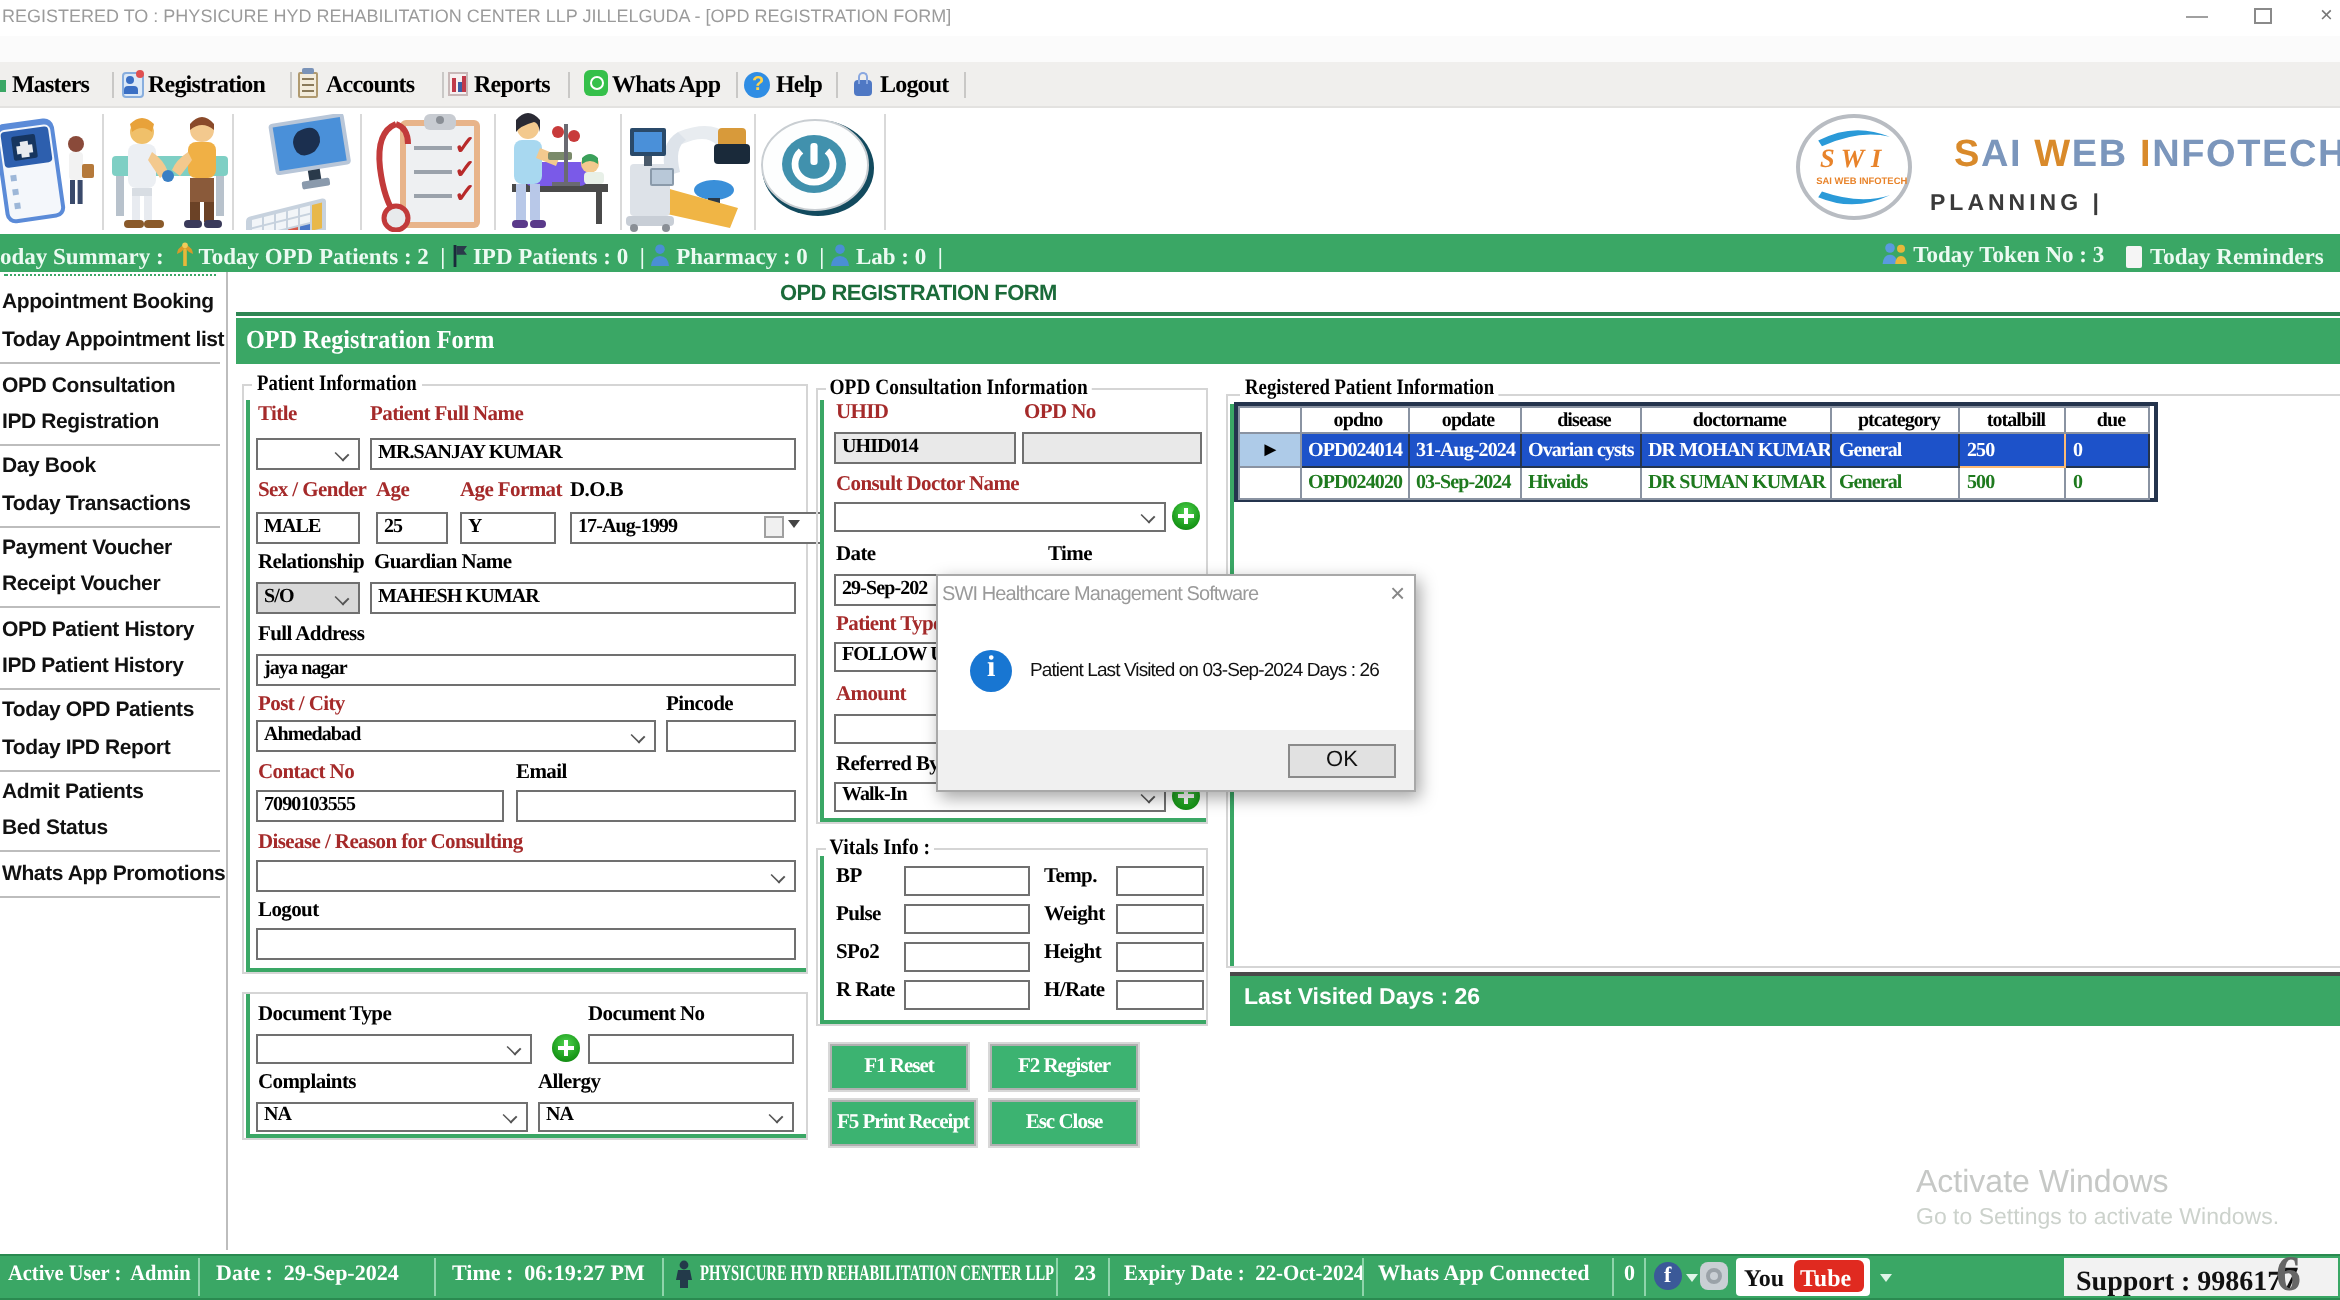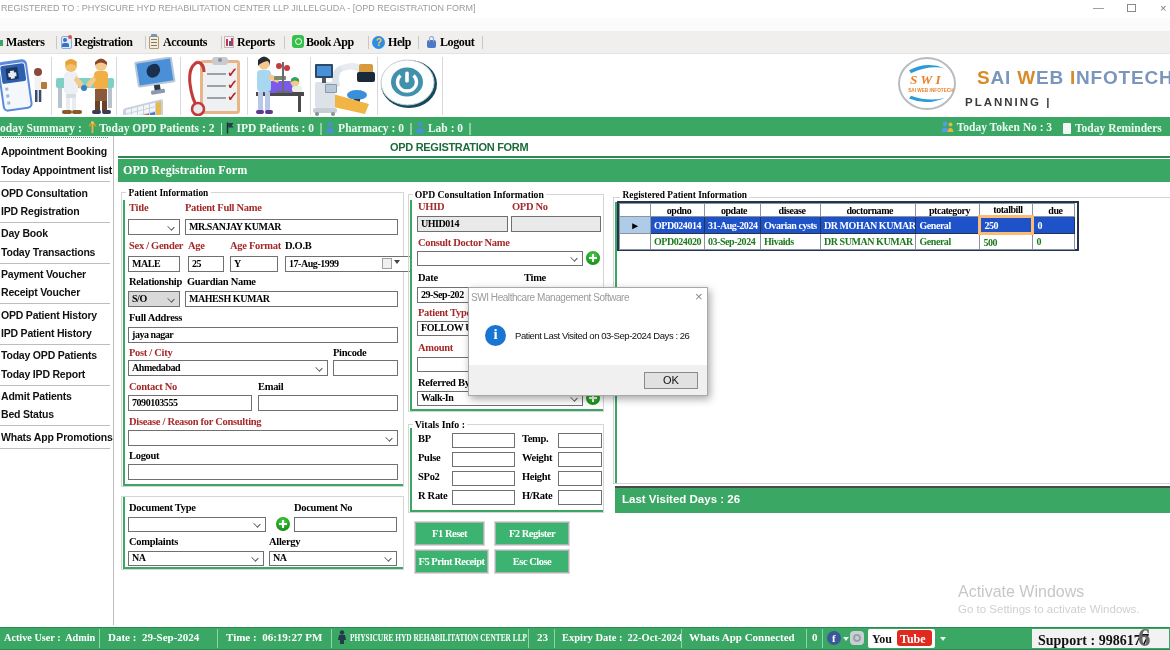--- a/index.html
+++ b/index.html
@@ -55,21 +55,21 @@
   <div class="abs serifb" style="left:163px;top:35px;font-size:12px;letter-spacing:-0.4px;color:#000;">Accounts</div>
   <div class="abs" style="left:221px;top:36px;width:1px;height:13px;background:#c9c8c6;"></div>
   <div class="abs" style="left:224px;top:36px;width:10px;height:12px;background:#f7f0f0;border:1px solid #c8b8b8;"></div>
   <div class="abs" style="left:226px;top:39px;width:2px;height:7px;background:#c03a4a;"></div>
   <div class="abs" style="left:229px;top:41px;width:2px;height:5px;background:#3a5fa4;"></div>
   <div class="abs" style="left:231px;top:38px;width:2px;height:8px;background:#c03a4a;"></div>
   <div class="abs serifb" style="left:237px;top:35px;font-size:12px;letter-spacing:-0.4px;color:#000;">Reports</div>
   <div class="abs" style="left:284px;top:36px;width:1px;height:13px;background:#c9c8c6;"></div>
   <div class="abs" style="left:292px;top:35px;width:12px;height:13px;background:#35c04a;border-radius:3px;"></div>
   <div class="abs" style="left:294.5px;top:37.5px;width:7px;height:7px;border:1.4px solid #fff;border-radius:50%;"></div>
-  <div class="abs serifb" style="left:306px;top:35px;font-size:12px;letter-spacing:-0.4px;color:#000;">Book App</div>
+  <div class="abs serifb" style="left:306px;top:35px;font-size:12px;letter-spacing:-0.4px;color:#000;">Whats App</div>
   <div class="abs" style="left:368px;top:36px;width:1px;height:13px;background:#c9c8c6;"></div>
   <div class="abs" style="left:372px;top:36px;width:13px;height:13px;background:#2f8de4;border-radius:50%;"></div>
   <div class="abs" style="left:376px;top:37px;color:#ffd24a;font-size:10px;font-weight:bold;font-family:'Liberation Sans',sans-serif;">?</div>
   <div class="abs serifb" style="left:388px;top:35px;font-size:12px;letter-spacing:-0.4px;color:#000;">Help</div>
   <div class="abs" style="left:418px;top:36px;width:1px;height:13px;background:#c9c8c6;"></div>
   <div class="abs" style="left:427px;top:40px;width:9px;height:8px;background:#4f78c4;border-radius:2px;"></div>
   <div class="abs" style="left:429px;top:36px;width:5px;height:6px;border:1.5px solid #8aa8e0;border-bottom:none;border-radius:3px 3px 0 0;"></div>
   <div class="abs serifb" style="left:440px;top:35px;font-size:12px;letter-spacing:-0.4px;color:#000;">Logout</div>
   <div class="abs" style="left:482px;top:36px;width:1px;height:13px;background:#c9c8c6;"></div>
 </div>
@@ -421,21 +421,21 @@
       <td style="width:53px;border:1px solid #8a93a2;padding:0 0 0 3px;white-space:nowrap;overflow:hidden;text-align:center;">totalbill</td>
       <td style="width:42px;border:1px solid #8a93a2;padding:0 0 0 3px;white-space:nowrap;overflow:hidden;text-align:center;">due</td>
     </tr>
     <tr style="height:17px;background:#1d52c9;color:#fff;">
       <td style="background:#aecbe8;border:1px solid #8a93a2;color:#000;text-align:center;font-size:10px;">►</td>
       <td style="border:1px solid #24344d;padding:0 0 0 3px;white-space:nowrap;overflow:hidden;">OPD024014</td>
       <td style="border:1px solid #24344d;padding:0 0 0 3px;white-space:nowrap;overflow:hidden;">31-Aug-2024</td>
       <td style="border:1px solid #24344d;padding:0 0 0 3px;white-space:nowrap;overflow:hidden;">Ovarian cysts</td>
       <td style="border:1px solid #24344d;padding:0 0 0 3px;white-space:nowrap;overflow:hidden;">DR MOHAN KUMAR</td>
       <td style="border:1px solid #24344d;padding:0 0 0 3px;white-space:nowrap;overflow:hidden;">General</td>
-      <td style="border:3px solid #fdba74;padding:0 0 0 3px;white-space:nowrap;overflow:hidden;">250</td>
+      <td style="border:1px solid #fdba74;padding:0 0 0 3px;white-space:nowrap;overflow:hidden;">250</td>
       <td style="border:1px solid #24344d;padding:0 0 0 3px;white-space:nowrap;overflow:hidden;">0</td>
     </tr>
     <tr style="height:16px;color:#1e7a1e;">
       <td style="border:1px solid #8a93a2;"></td>
       <td style="border:1px solid #8a93a2;padding:0 0 0 3px;white-space:nowrap;overflow:hidden;">OPD024020</td>
       <td style="border:1px solid #8a93a2;padding:0 0 0 3px;white-space:nowrap;overflow:hidden;">03-Sep-2024</td>
       <td style="border:1px solid #8a93a2;padding:0 0 0 3px;white-space:nowrap;overflow:hidden;">Hivaids</td>
       <td style="border:1px solid #8a93a2;padding:0 0 0 3px;white-space:nowrap;overflow:hidden;">DR SUMAN KUMAR</td>
       <td style="border:1px solid #8a93a2;padding:0 0 0 3px;white-space:nowrap;overflow:hidden;">General</td>
       <td style="border:1px solid #8a93a2;padding:0 0 0 3px;white-space:nowrap;overflow:hidden;">500</td>

